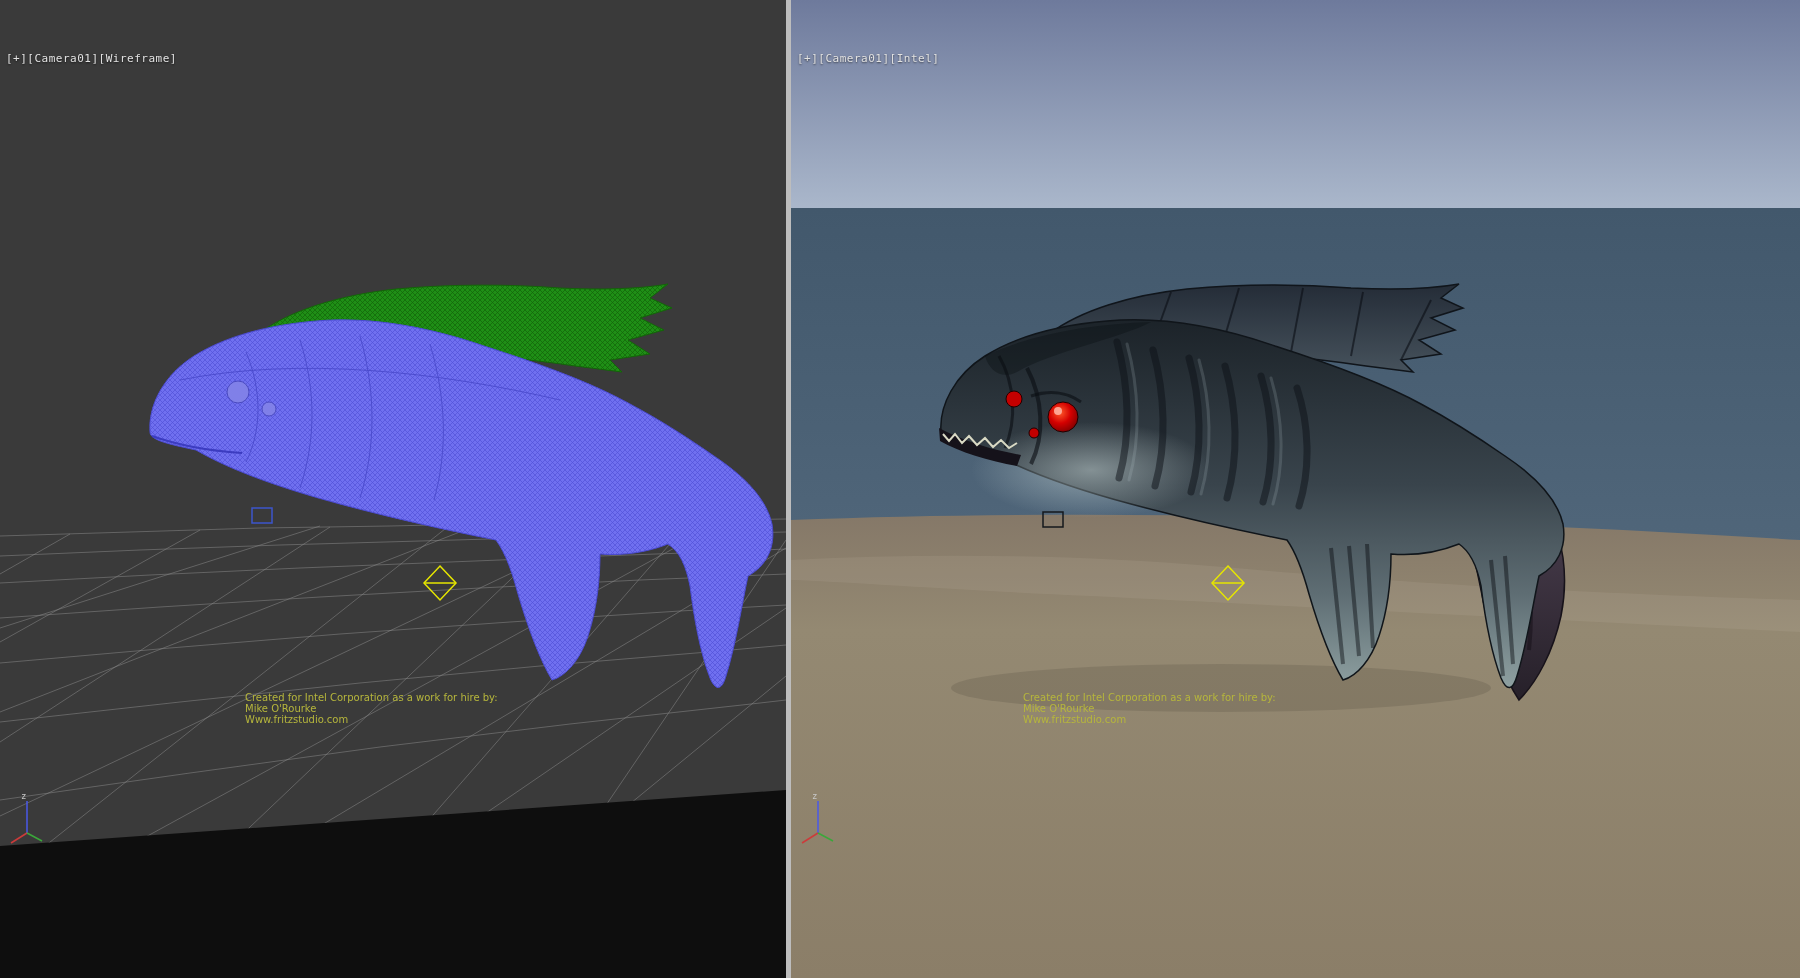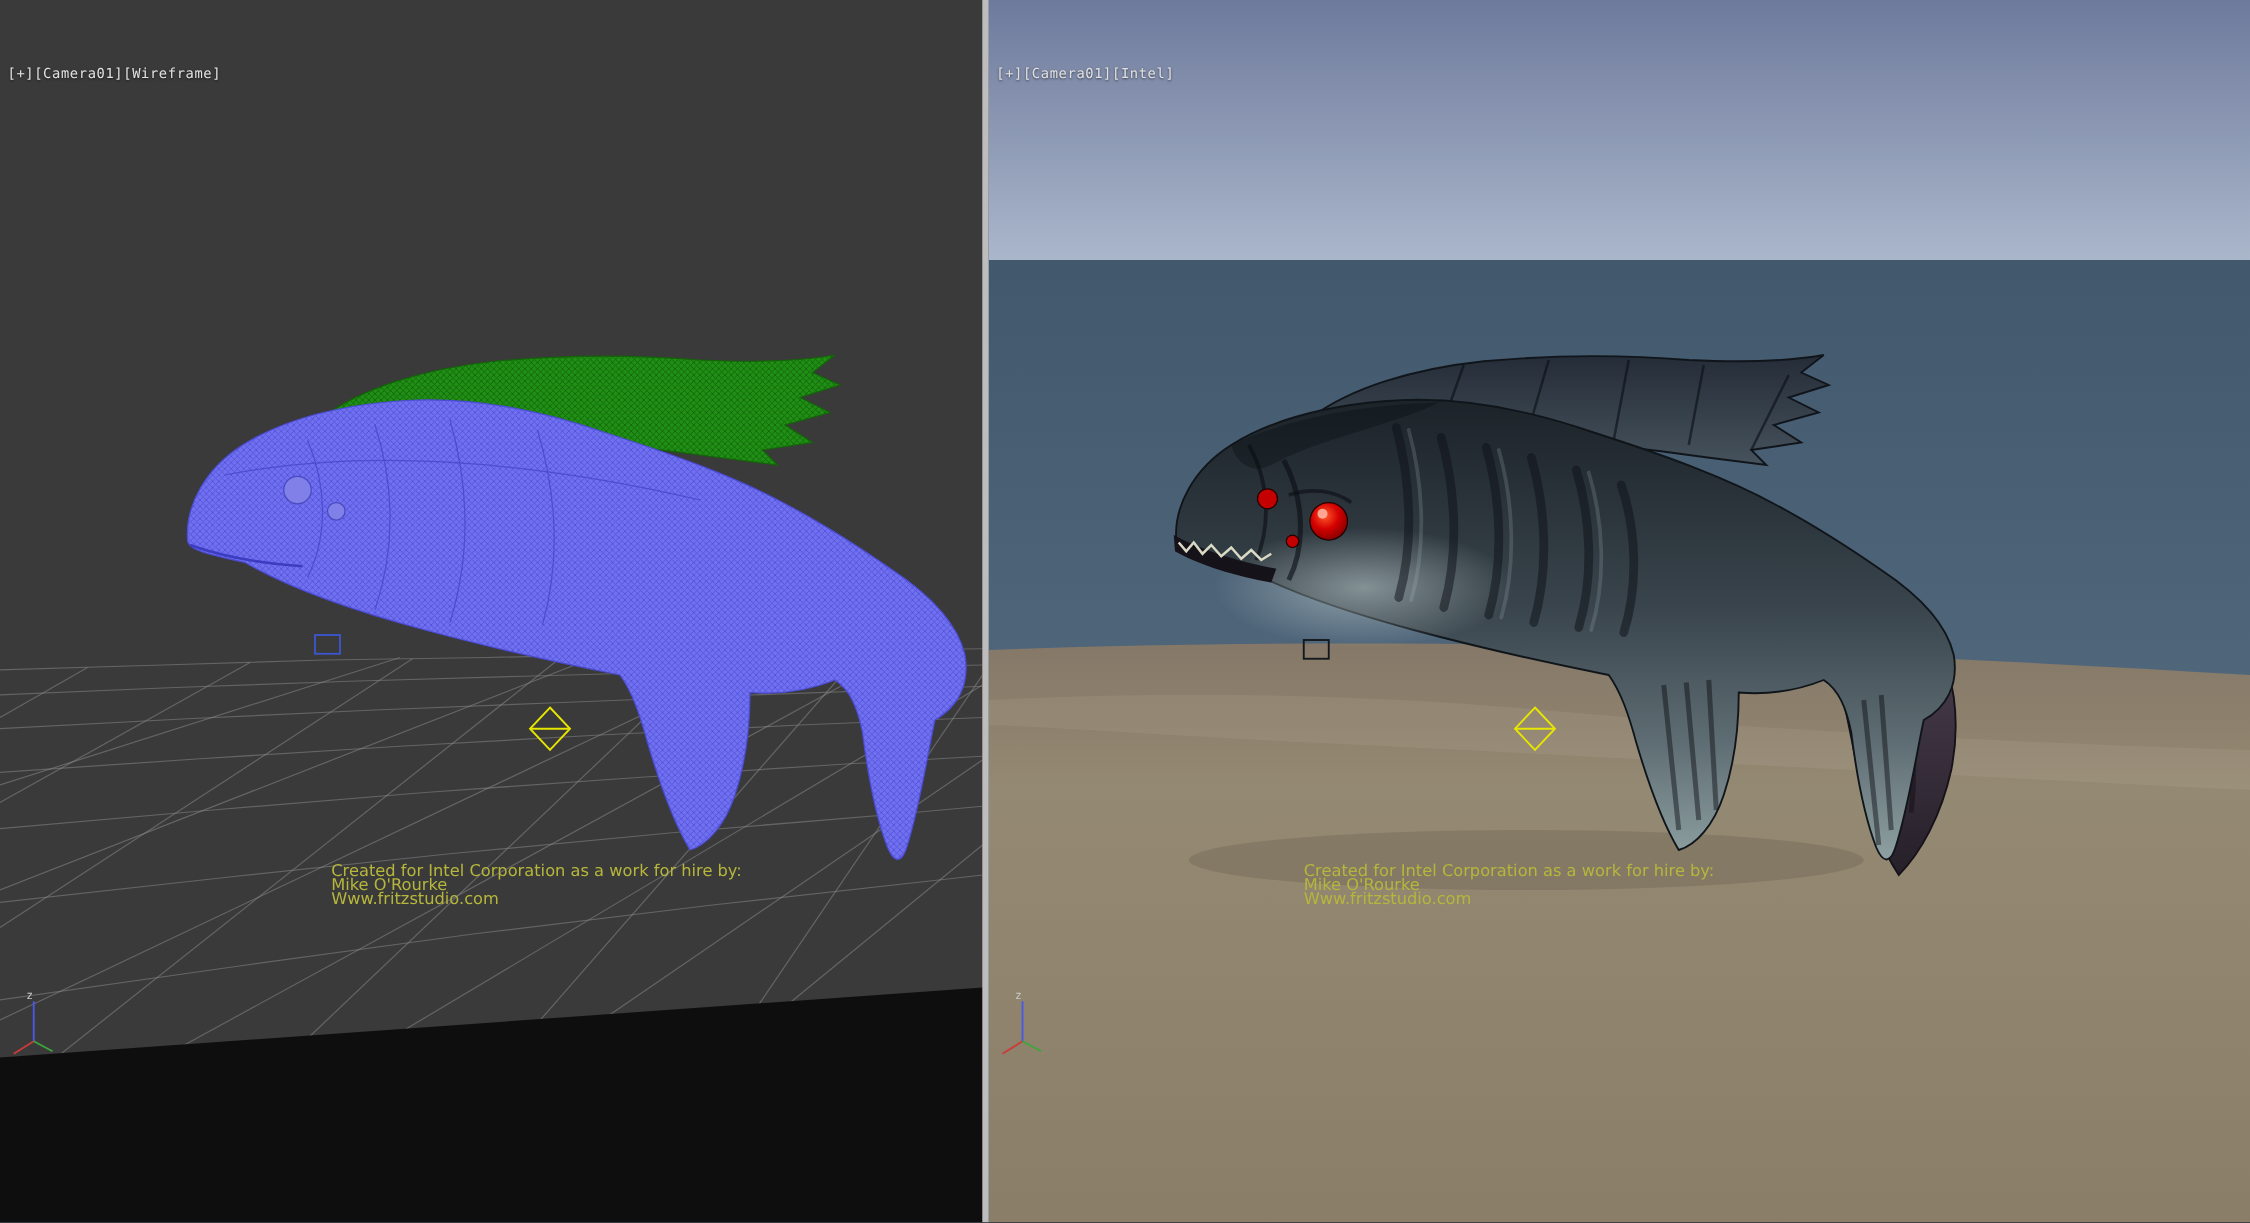--- a/index.html
+++ b/index.html
@@ -4,21 +4,21 @@
 <style>
   html,body{margin:0;padding:0;background:#111;}
   .stage{position:relative;width:1800px;height:978px;overflow:hidden;background:#9a9a9a;
          font-family:"DejaVu Sans",sans-serif;}
   .viewport{position:absolute;top:0;height:978px;overflow:hidden;}
   .vp-left{left:0;width:786px;background:#3a3a3a;}
   .vp-right{left:791px;width:1009px;background:#44596e;}
   .splitter{position:absolute;top:0;left:786px;width:5px;height:978px;background:#bdbdbd;cursor:col-resize;}
   .vp-label{position:absolute;left:6px;top:20px;font:11px "DejaVu Sans Mono",monospace;color:#e2e2e2;
             text-shadow:0 1px 2px rgba(0,0,0,.6);z-index:5;cursor:pointer;letter-spacing:0.5px;margin-top:32px;}
-  .watermark{position:absolute;font-size:13px;line-height:11px;color:#b6b63c;white-space:nowrap;z-index:4;margin-left:20px;}
+  .watermark{position:absolute;font-size:10px;line-height:11px;color:#b6b63c;white-space:nowrap;z-index:4;}
   .wm-left{left:245px;top:692px;}
   .wm-right{left:232px;top:692px;}
   svg.scene{position:absolute;left:0;top:0;display:block;}
 </style>
 </head>
 <body>
 
 <div class="stage">
 
   <div class="viewport vp-left">

